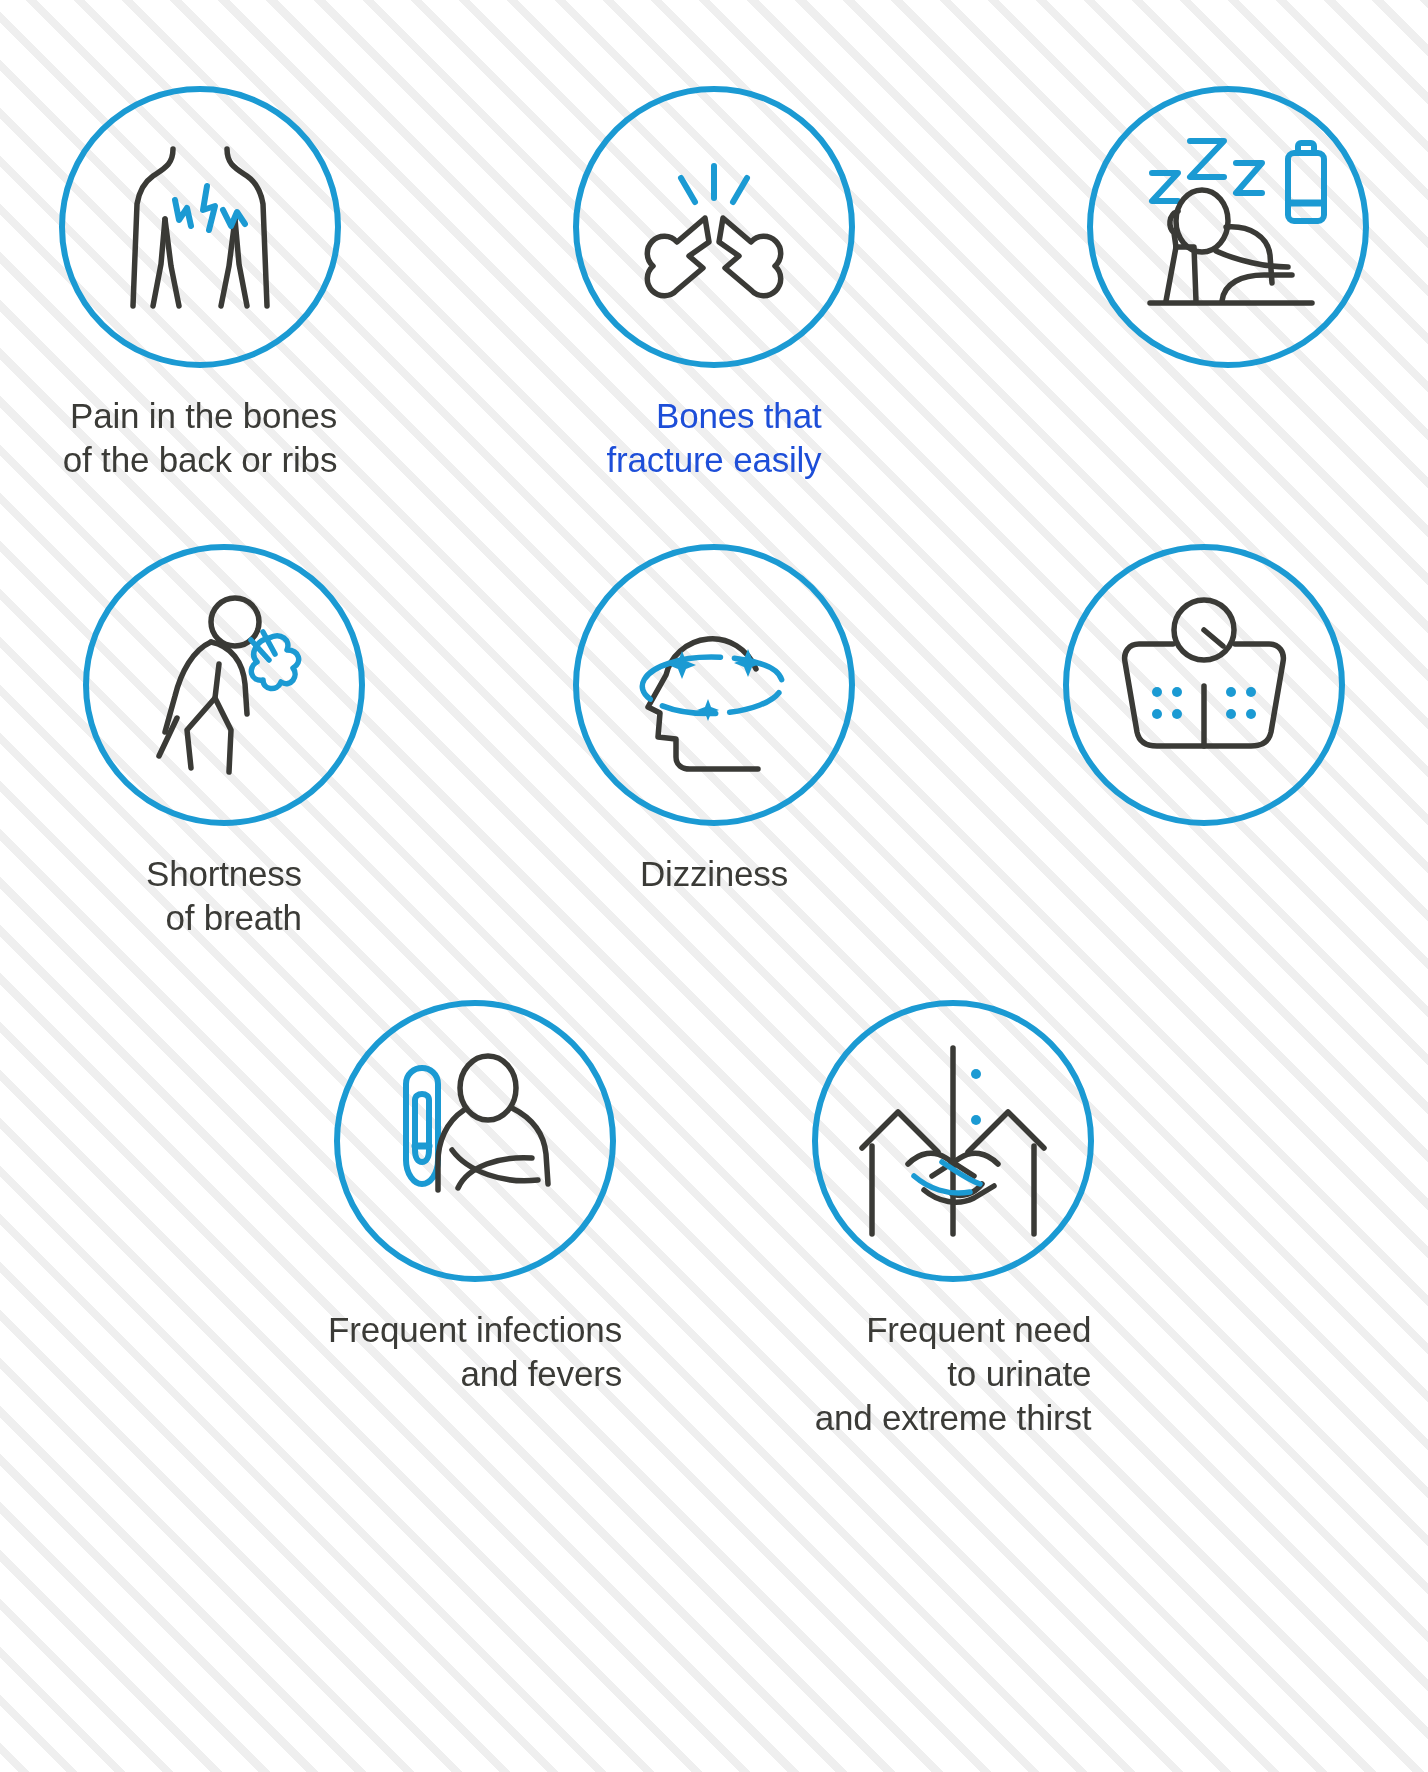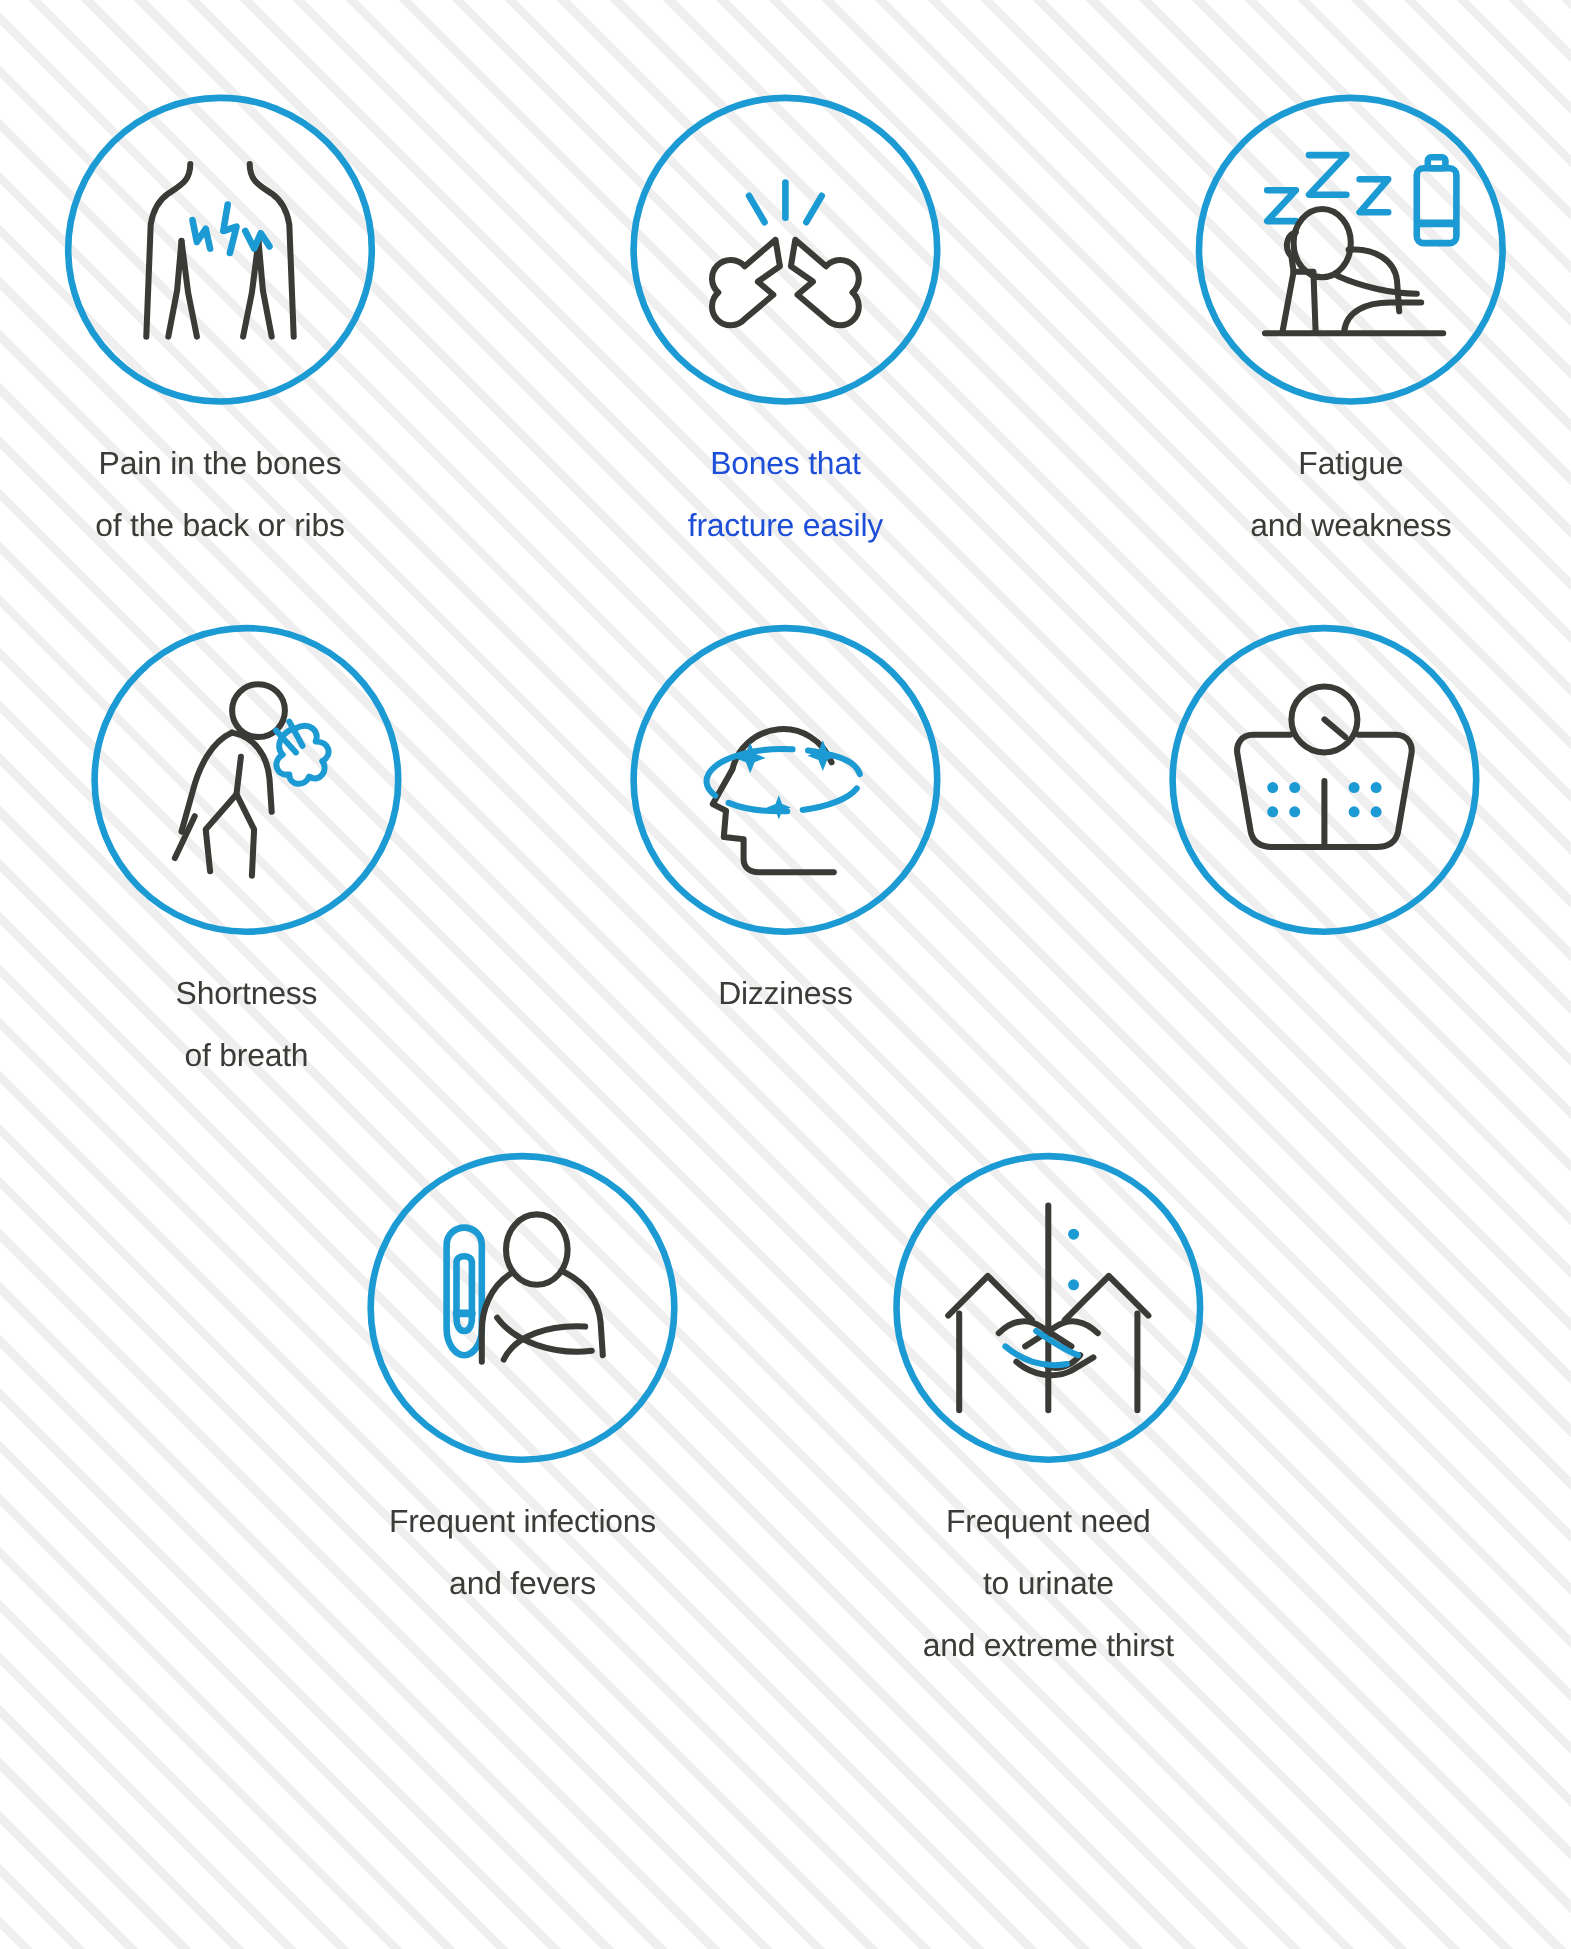--- a/index.html
+++ b/index.html
@@ -48,24 +48,24 @@
     border-radius:50%;
     border:6px solid var(--blue,#1b9ad3);
     background:transparent;
     display:flex;align-items:center;justify-content:center;
     position:relative;
     box-sizing:border-box;
   }
   .circle svg{display:block;}
   .label{
     margin-top:26px;
-    text-align:center;
+    text-align:right;
     color:#3b3b37;
-    font-size:29px;
-    line-height:56px;
+    font-size:35px;
+    line-height:44px;
     letter-spacing:-0.2px;
     white-space:pre-line;
   }
 </style>
 </head>
 <body>
 
 <div id="stripes"></div>
 
 <div id="grid">
@@ -133,22 +133,20 @@
             <line x1="34" y1="188" x2="196" y2="188"></line>
           </g>
 
           <g fill="none" stroke="#1b9ad3" stroke-width="6" stroke-linejoin="round">
             <rect x="172" y="38" width="36" height="68" rx="6"></rect>
             <rect x="182" y="28" width="16" height="10" rx="3"></rect>
             <line x1="172" y1="88" x2="208" y2="88" stroke-width="7"></line>
           </g>
         </svg>
       </div>
-      <div class="label" style="color: rgb(59, 59, 55);">Fatigue
-and weakness</div>
     </div>
 
   </div>
 
   <div class="row row-2">
 
     <div class="cell">
       <div class="circle" style="border-color: rgb(27, 154, 211);">
         <svg width="210" height="210" viewBox="0 0 210 210">
           <g fill="none" stroke="#3a3a36" stroke-width="5.5" stroke-linecap="round" stroke-linejoin="round">

